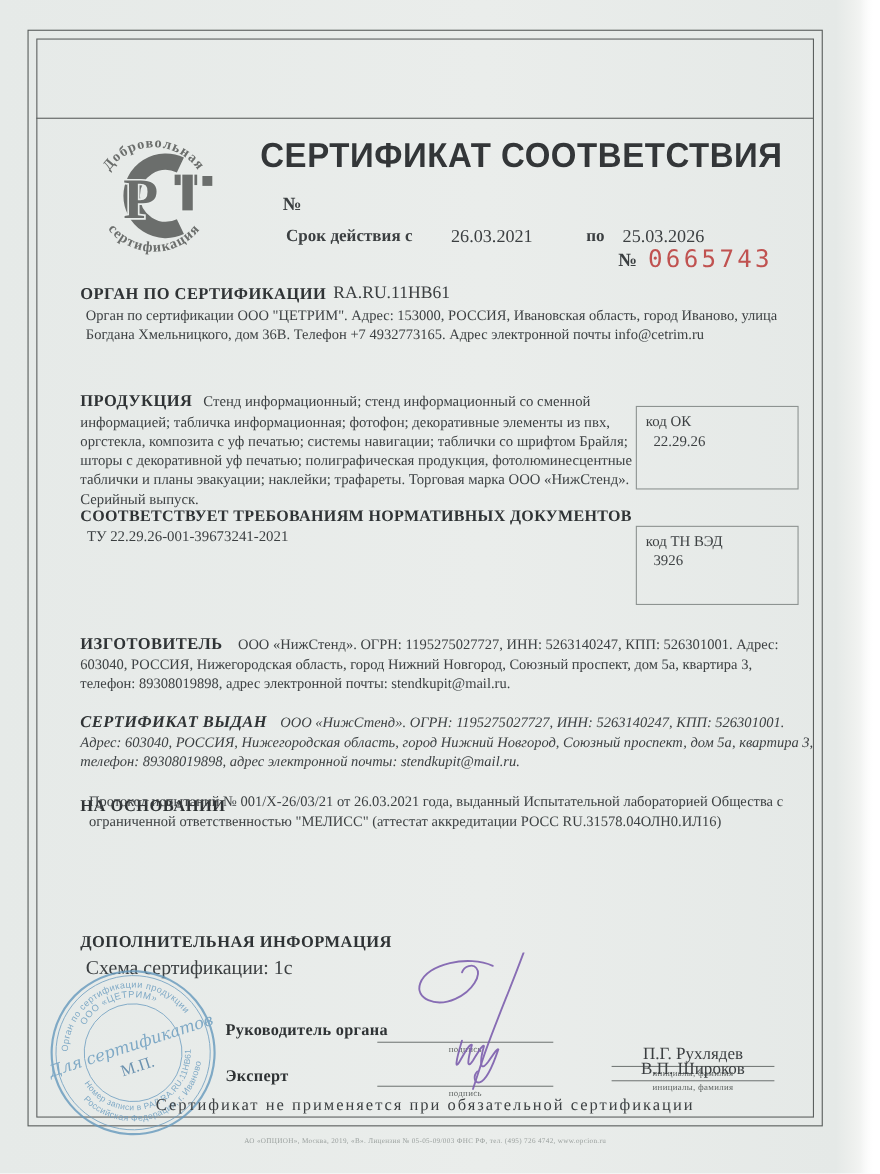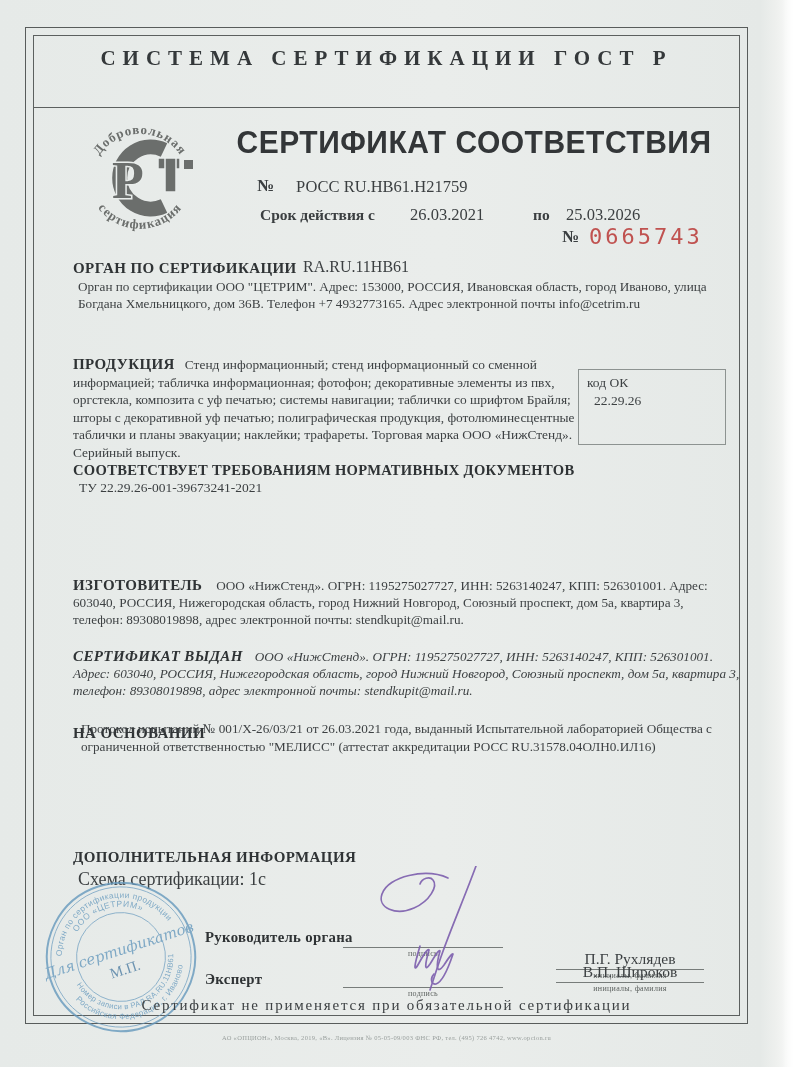--- a/index.html
+++ b/index.html
@@ -37,21 +37,20 @@
 </style>
 </head>
 <body>
 
 <div class="page">
 
   <div class="abs frame-outer"></div>
   <div class="abs frame-inner"></div>
 
   <div class="abs header-box">
-    <div class="hdr1">СИСТЕМА СЕРТИФИКАЦИИ ГОСТ Р</div>
   </div>
 
   <svg class="abs" style="left:76px;top:116px;" width="128" height="130" viewBox="0 0 128 130">
     <defs>
       <path id="logoArcTop" d="M 16 57 A 49 49 0 0 1 112 57"></path>
       <path id="logoArcBot" d="M 12 70 A 53 53 0 0 0 116 70"></path>
     </defs>
     <path d="M 88 34 A 31 31 0 1 0 88 90" fill="none" stroke="#6b6e6c" stroke-width="15"></path>
     <rect x="82" y="42" width="22" height="11" fill="#6b6e6c" stroke="#e9edeb" stroke-width="1.5"></rect>
     <rect x="89" y="42" width="11" height="34" fill="#6b6e6c" stroke="#e9edeb" stroke-width="1.5"></rect>
@@ -61,41 +60,44 @@
       <textPath href="#logoArcTop" startOffset="50%" text-anchor="middle">Добровольная</textPath>
     </text>
     <text font-family="Liberation Serif, serif" font-size="13" font-weight="bold" fill="#6b6e6c" letter-spacing="1">
       <textPath href="#logoArcBot" startOffset="50%" text-anchor="middle">сертификация</textPath>
     </text>
   </svg>
 
   <div class="abs title">СЕРТИФИКАТ СООТВЕТСТВИЯ</div>
 
   <span class="abs num-label" style="left:257px;top:176px;">№</span>
-  <span class="abs serif16" style="left:296px;top:177px;">РОСС RU.НВ61.Н21759</span>
 
   <span class="abs" style="left:260px;top:206px;font-size:15.5px;font-weight:bold;">Срок действия с</span>
   <span class="abs serif16" style="left:410px;top:205px;">26.03.2021</span>
   <span class="abs" style="left:533px;top:206px;font-size:15.5px;font-weight:bold;">по</span>
   <span class="abs serif16" style="left:566px;top:205px;">25.03.2026</span>
 
   <span class="abs num-label" style="left:562px;top:227px;">№</span>
   <span class="abs red-num" style="left:589px;top:224px;">0665743</span>
 
   <span class="abs bold-label" style="left:73px;top:260px;">ОРГАН ПО СЕРТИФИКАЦИИ</span>
   <span class="abs" style="left:303px;top:258px;font-size:16px;">RA.RU.11НВ61</span>
   <div class="abs body-text" style="left:78px;top:278px;width:648px;">Орган по сертификации ООО "ЦЕТРИМ". Адрес: 153000, РОССИЯ, Ивановская область, город Иваново, улица Богдана Хмельницкого, дом 36В. Телефон +7 4932773165. Адрес электронной почты info@cetrim.ru</div>
 
   <div class="abs" style="left:73px;top:356px;width:502px;font-size:13.4px;line-height:17.6px;color:#3d4143;">
     <span class="bold-label" style="margin-right:10px;">ПРОДУКЦИЯ</span><span>Стенд информационный; стенд информационный со сменной информацией; табличка информационная; фотофон; декоративные элементы из пвх, оргстекла, композита с уф печатью; системы навигации; таблички со шрифтом Брайля; шторы с декоративной уф печатью; полиграфическая продукция, фотолюминесцентные таблички и планы эвакуации; наклейки; трафареты. Торговая марка ООО «НижСтенд». Серийный выпуск.</span>
   </div>
 
   <div class="abs code-box" style="left:578px;top:369px;width:148px;height:76px;">
     <div>код ОК</div>
     <div class="val">22.29.26</div>
+  </div>
+  <div class="abs code-box" style="left:578px;top:478px;width:148px;height:72px;">
+    <div>код ТН ВЭД</div>
+    <div class="val">3926</div>
   </div>
 
   <div class="abs" style="left:73px;top:462px;font-size:14.6px;font-weight:bold;letter-spacing:0.3px;color:#2f3335;">СООТВЕТСТВУЕТ ТРЕБОВАНИЯМ НОРМАТИВНЫХ ДОКУМЕНТОВ</div>
   <div class="abs" style="left:79px;top:480px;font-size:13.5px;">ТУ 22.29.26-001-39673241-2021</div>
 
   <div class="abs body-text" style="left:73px;top:577px;width:662px;">
     <span class="bold-label" style="margin-right:14px;">ИЗГОТОВИТЕЛЬ</span><span>ООО «НижСтенд». ОГРН: 1195275027727, ИНН: 5263140247, КПП: 526301001. Адрес: 603040, РОССИЯ, Нижегородская область, город Нижний Новгород, Союзный проспект, дом 5а, квартира 3, телефон: 89308019898, адрес электронной почты: stendkupit@mail.ru.</span>
   </div>
 
   <div class="abs body-text" style="left:73px;top:648px;width:668px;font-style:italic;">

